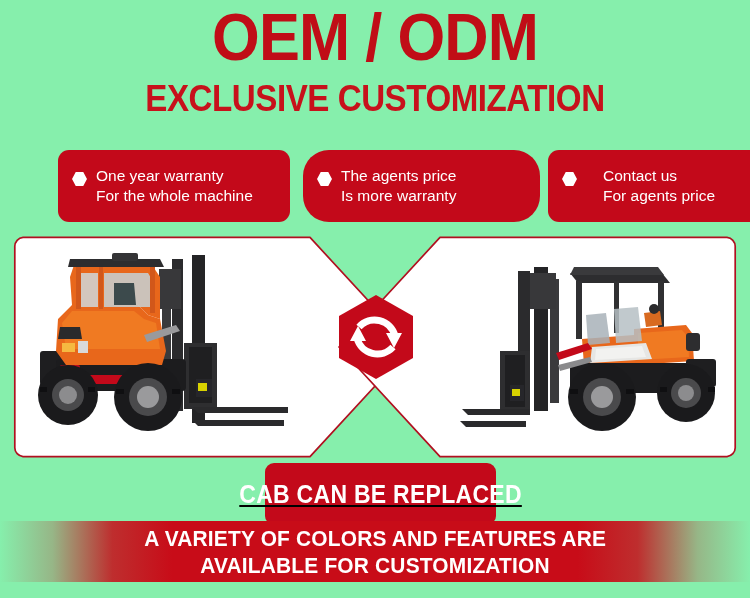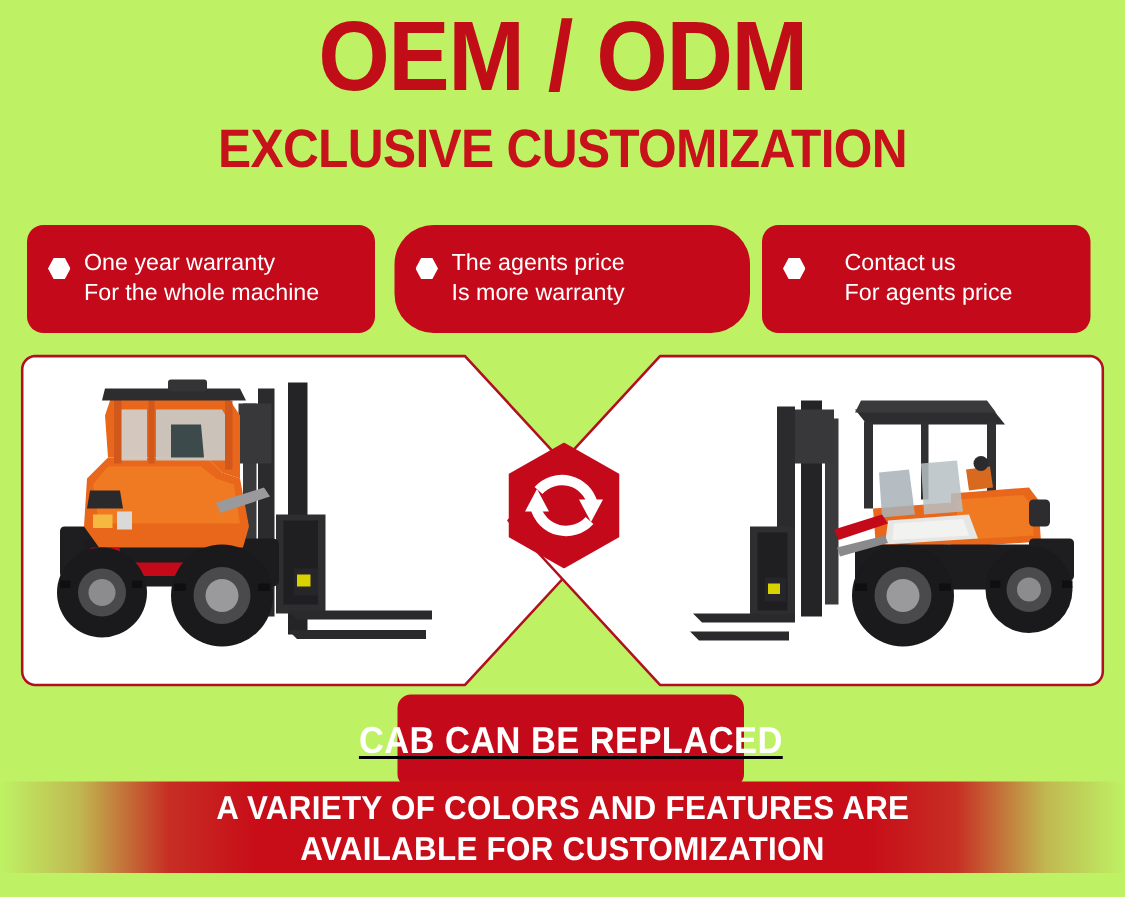--- a/index.html
+++ b/index.html
@@ -2,21 +2,21 @@
 <html><head>
 <meta charset="utf-8">
 <style>
   * { margin:0; padding:0; box-sizing:border-box; }
   html,body{
     width:750px; height:598px;
     background:#ffffff;
     font-family:"Liberation Sans", sans-serif;
     overflow:hidden;
   }
-  .stage{ position:relative; width:750px; height:598px; background:#bef264; }
+  .stage{ position:relative; width:750px; height:598px; background:#86efac; }
 
   
   .header{ position:absolute; left:0; top:0; width:750px; height:130px; }
   .title-main{
     position:absolute; left:0; top:4px; width:750px;
     text-align:center;
     font-size:66px; line-height:66px;
     font-weight:700;
     color:#C00D17;
     letter-spacing:-1px;
@@ -37,20 +37,21 @@
   }
 
   
   .badges{ position:absolute; left:0; top:150px; width:750px; height:72px; }
   .badge{
     position:absolute; top:0; height:72px;
     background:#C3091A;
     border-radius:11px;
     display:flex; align-items:center;
     padding-left:14px;
+    margin-left:40px;
   }
   .badge-b1{ left:18px;  width:232px; }
   .badge-b2{ left:263px; width:237px;border-radius:26px; }
   .badge-b3{ left:508px; width:219px;gap:17px; }
 
   .hexbullet{
     flex:0 0 auto;
     width:15px; height:15px;
     background:#ffffff;
     clip-path:polygon(25% 3%, 75% 3%, 100% 50%, 75% 97%, 25% 97%, 0% 50%);

